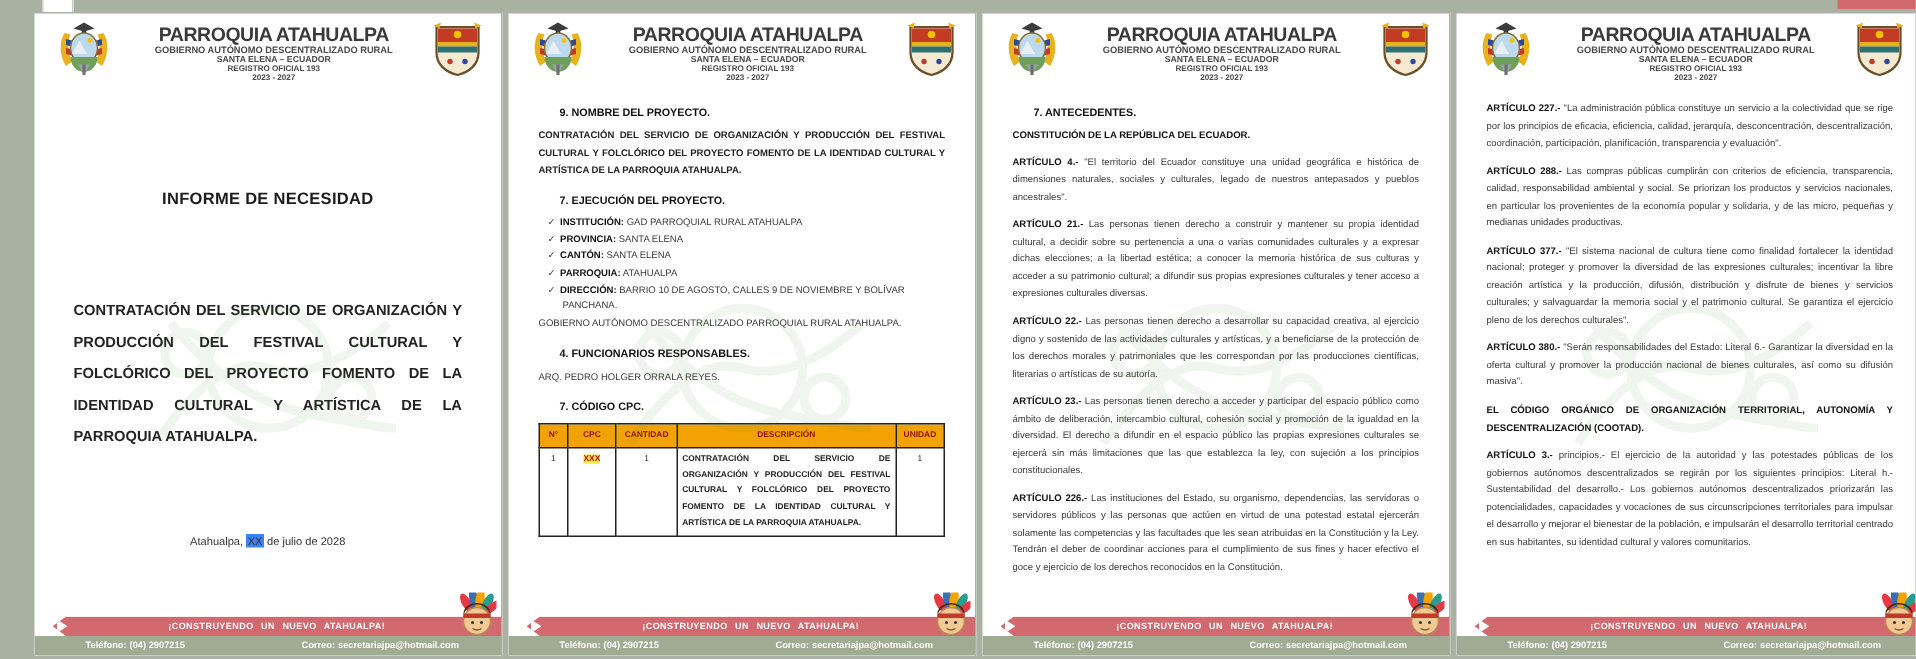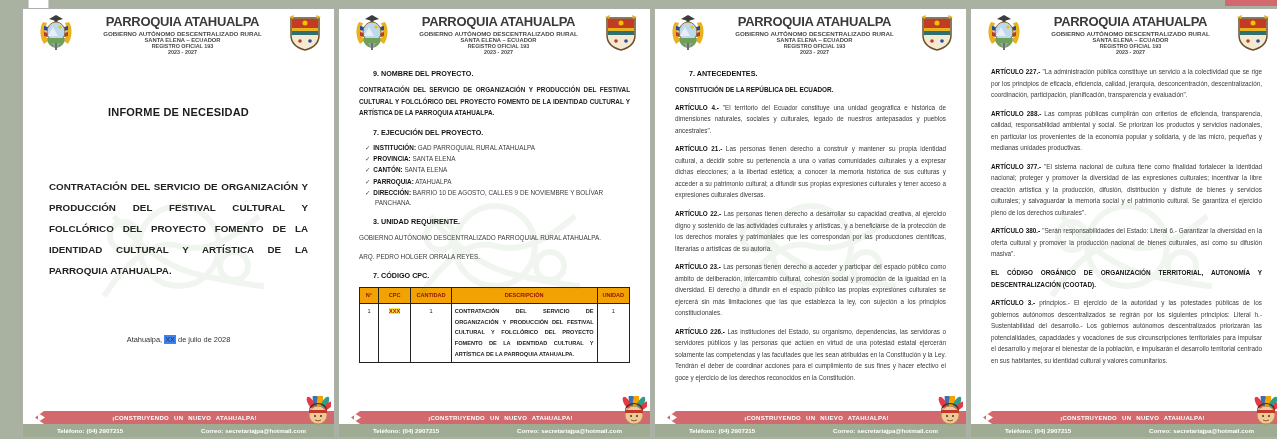--- a/index.html
+++ b/index.html
@@ -40,21 +40,21 @@
   .ribbon-notch{position:absolute;left:3px;top:2px;width:7px;height:9px;background:#fff;
     clip-path:polygon(0 0,100% 50%,0 100%);}
   .slogan{color:#fff;font-size:6px;font-weight:800;letter-spacing:.3px;word-spacing:3px;}
   .contact{height:13px;background:#9fab92;display:flex;align-items:center;justify-content:space-between;
     padding:0 28px 0 34px;color:#fff;font-size:6.2px;font-weight:700;}
   .contact b{font-weight:800;margin-right:2px;}
   .mascot{position:absolute;right:3px;bottom:5px;z-index:5;}
 
   
   .p1-body{padding:0 26px;text-align:center;color:#1c1c1c;}
-  .p1-title{margin-top:48px;font-size:11px;font-weight:800;letter-spacing:.2px;}
+  .p1-title{margin-top:68px;font-size:11px;font-weight:800;letter-spacing:.2px;}
   .p1-para{margin-top:58px;font-size:9.8px;font-weight:600;text-align:justify;line-height:2.15;color:#222;}
   .p1-date{margin-top:54px;font-size:7.4px;color:#333;}
   .hl{background:#3b82f6;padding:0 1px;}
 
   
   .doc-body{padding:2px 20px 0;font-size:6.35px;color:#3b3b3b;text-align:justify;line-height:1.82;}
   .h-num{font-size:7.2px;font-weight:800;color:#111;margin:7px 0 4px 14px;text-align:left;}
   .h-sub{font-size:6.4px;font-weight:800;color:#111;margin:0 0 6px;text-align:left;}
   .doc-body p{margin:0 0 7px;}
   .lead{font-weight:800;color:#111;}
@@ -216,22 +216,22 @@
 </div>
     <main class="doc-body">
       <div class="h-num">9. NOMBRE DEL PROYECTO.</div>
       <p style="font-weight:700;color:#222;">CONTRATACIÓN DEL SERVICIO DE ORGANIZACIÓN Y PRODUCCIÓN DEL FESTIVAL CULTURAL Y FOLCLÓRICO DEL PROYECTO FOMENTO DE LA IDENTIDAD CULTURAL Y ARTÍSTICA DE LA PARROQUIA ATAHUALPA.</p>
       <div class="h-num">7. EJECUCIÓN DEL PROYECTO.</div>
       <div class="bullet"><span class="check">✓</span><span class="b-label">INSTITUCIÓN:</span> <span>GAD PARROQUIAL RURAL ATAHUALPA</span></div>
       <div class="bullet"><span class="check">✓</span><span class="b-label">PROVINCIA:</span> <span>SANTA ELENA</span></div>
       <div class="bullet"><span class="check">✓</span><span class="b-label">CANTÓN:</span> <span>SANTA ELENA</span></div>
       <div class="bullet"><span class="check">✓</span><span class="b-label">PARROQUIA:</span> <span>ATAHUALPA</span></div>
       <div class="bullet"><span class="check">✓</span><span class="b-label">DIRECCIÓN:</span> <span>BARRIO 10 DE AGOSTO, CALLES 9 DE NOVIEMBRE Y BOLÍVAR PANCHANA.</span></div>
-      <div class="h-num">3. UNIDAD REQUIRENTE.</div>
       <p style="text-align:left;">GOBIERNO AUTÓNOMO DESCENTRALIZADO PARROQUIAL RURAL ATAHUALPA.</p>
+      <div class="h-num">4. FUNCIONARIOS RESPONSABLES.</div>
       <p style="text-align:left;">ARQ. PEDRO HOLGER ORRALA REYES.</p>
       <div class="h-num">7. CÓDIGO CPC.</div>
       <table class="cpc-table">
         <colgroup>
             <col style="width:7%">
             <col style="width:12%">
             <col style="width:15%">
             <col style="width:54%">
             <col style="width:12%">
           </colgroup>

